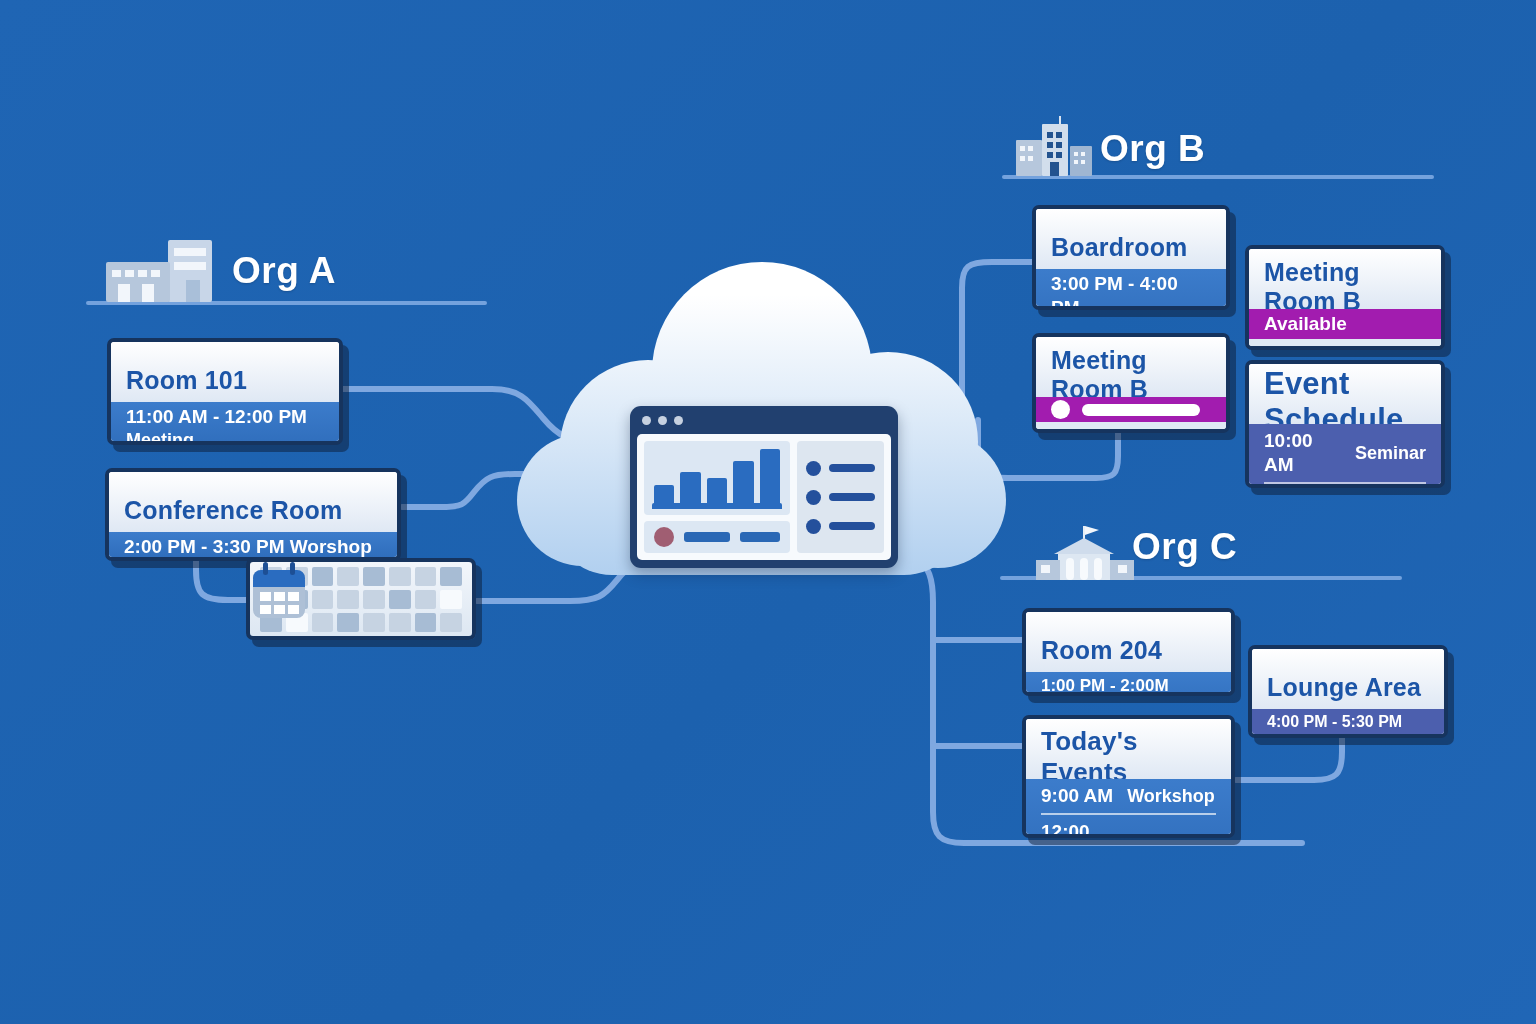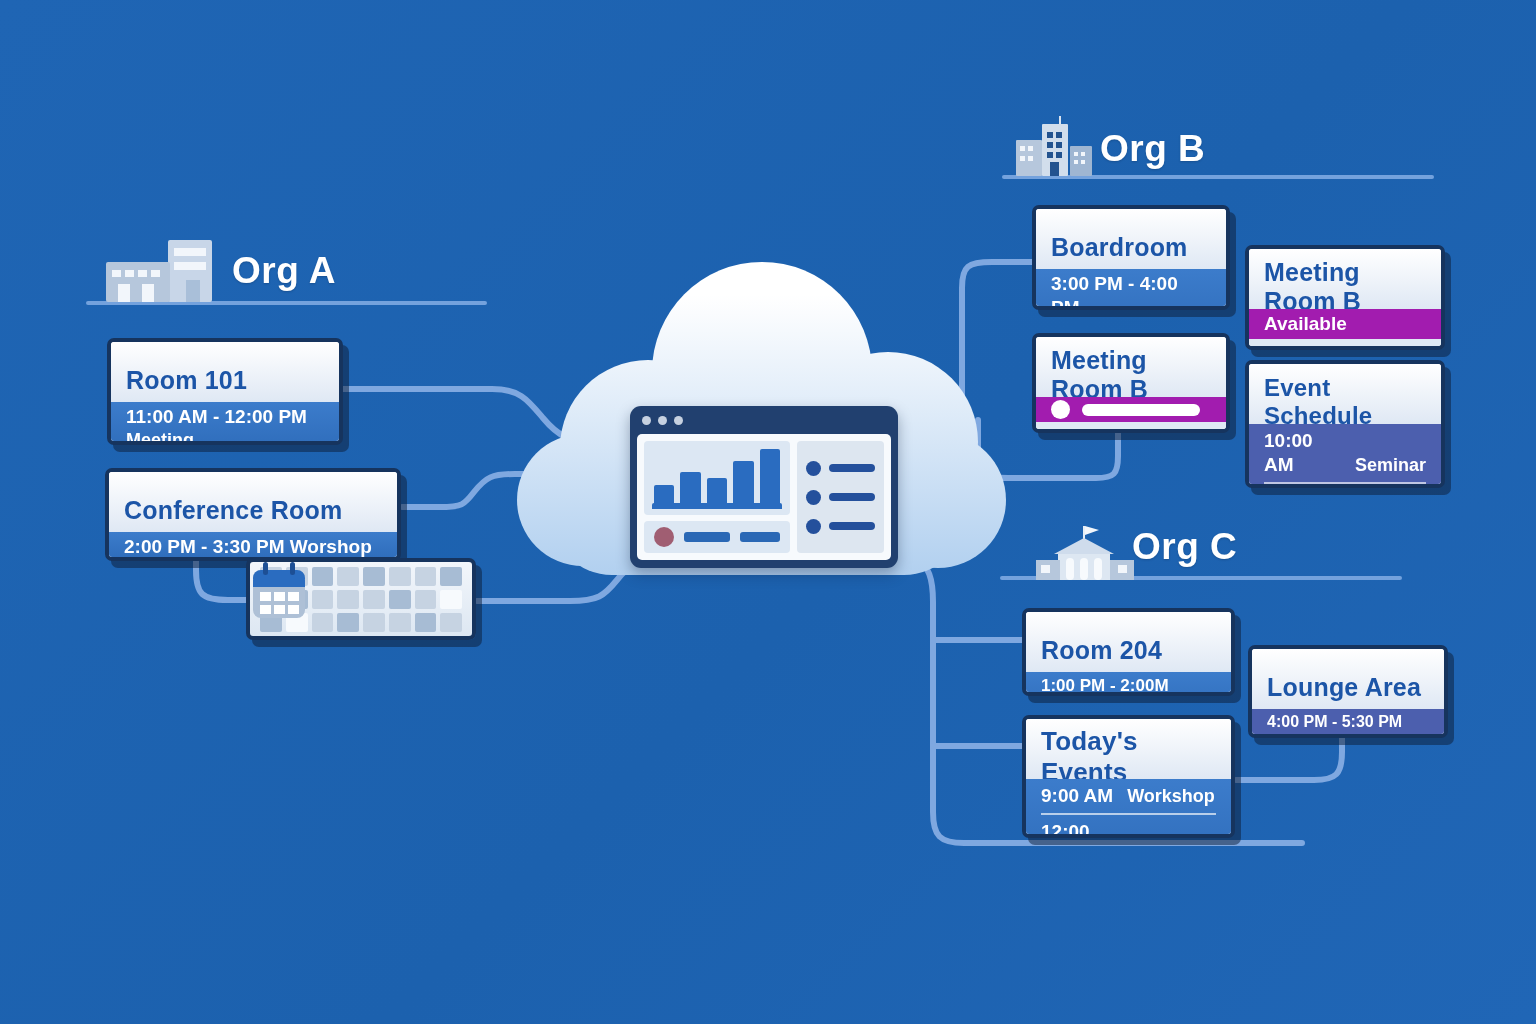--- a/index.html
+++ b/index.html
@@ -26,21 +26,21 @@
   .b-blue{background:linear-gradient(#3c7ccb,#2d6bb9);}
   .b-teal{background:#a21caf;}
   .b-indigo{background:#4c5fae;}
   .t1{font-size:19px;}
   .t2{font-size:18px;}
   .strip{height:12px;background:#dfe9f4;}
   .strip-lg{height:18px;background:#dfe9f4;}
   .srow{display:flex;align-items:center;gap:12px;}
   .sdot{width:19px;height:19px;border-radius:50%;background:#fff;}
   .sbar{width:118px;height:12px;border-radius:6px;background:#fff;}
-  .ev-row{display:flex;align-items:flex-end;gap:14px;font-size:18px;padding:5px 0;}
+  .ev-row{display:flex;align-items:center;gap:14px;font-size:18px;padding:5px 0;}
   .ev-row + .ev-row{border-top:2px solid rgba(255,255,255,.65);}
   .ev-time{font-size:19px;}
   
   .win{
     position:absolute;left:630px;top:406px;width:268px;height:162px;
     background:#21406f;border-radius:11px;box-shadow:0 6px 14px rgba(12,30,60,.35);
     display:flex;flex-direction:column;
   }
   .win-bar{height:28px;display:flex;align-items:center;gap:7px;padding:0 12px;}
   .win-bar span{width:9px;height:9px;border-radius:50%;background:#c6d1e0;}
@@ -274,21 +274,21 @@
 
   <div class="card" style="left:1245px;top:245px;width:192px;height:97px">
     <div class="card-h">Meeting Room B</div>
     <div class="card-b b-teal">
       <div class="t1">Available</div>
     </div>
     <div class="strip-lg"></div>
   </div>
 
   <div class="card" style="left:1245px;top:360px;width:192px;height:120px">
-    <div class="card-h" style="font-size:24px">Event Schedule</div>
+    <div class="card-h" style="font-size:31px">Event Schedule</div>
     <div class="card-b b-indigo" style="padding-top:0;padding-bottom:4px">
       <div class="ev-row">
         <span class="ev-time">10:00 AM</span>
         <span>Seminar</span>
       </div>
       <div class="ev-row">
         <span class="ev-time">1:30 PM</span>
         <span>Training</span>
       </div>
     </div>

